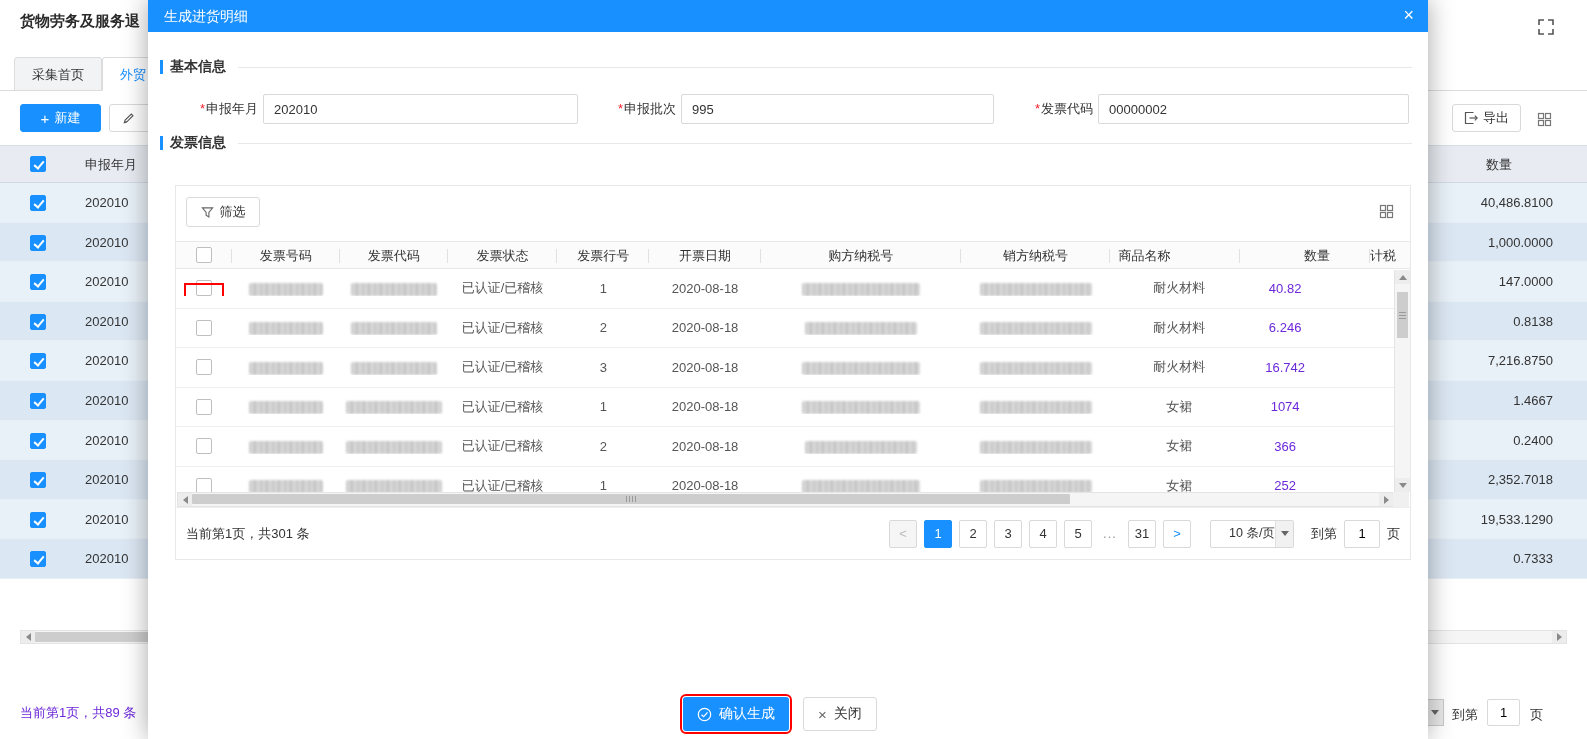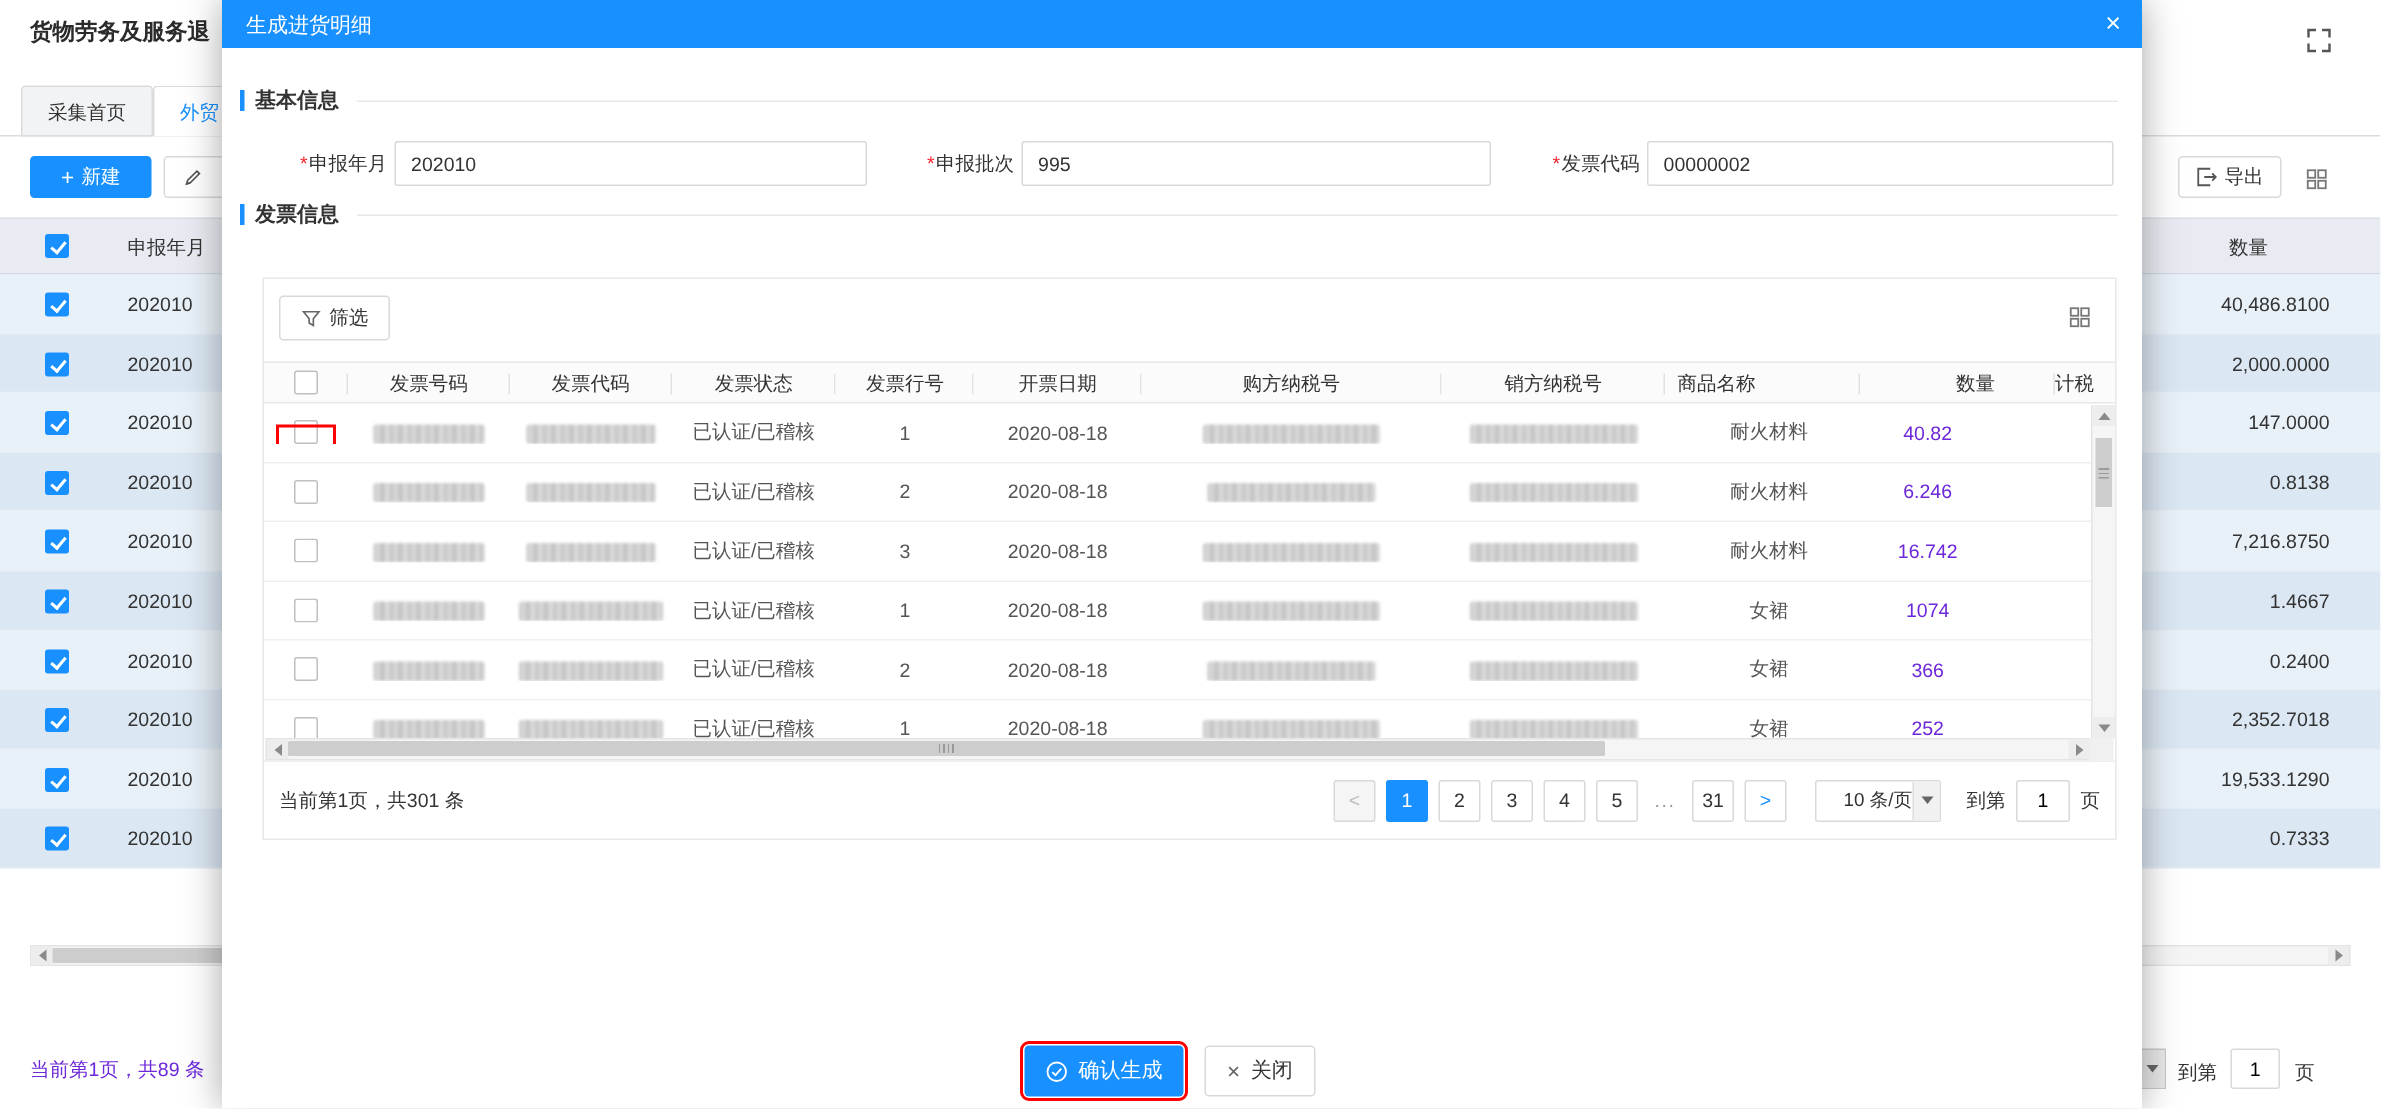--- a/index.html
+++ b/index.html
@@ -206,21 +206,21 @@
       <span class="bg-th-qty">数量</span>
     </div>
     <div class="bg-row">
       <span class="cb checked"></span>
       <span class="bg-month">202010</span>
       <span class="bg-qty">40,486.8100</span>
     </div>
     <div class="bg-row">
       <span class="cb checked"></span>
       <span class="bg-month">202010</span>
-      <span class="bg-qty">2,000.0000</span>
+      <span class="bg-qty">1,000.0000</span>
     </div>
     <div class="bg-row">
       <span class="cb checked"></span>
       <span class="bg-month">202010</span>
       <span class="bg-qty">147.0000</span>
     </div>
     <div class="bg-row">
       <span class="cb checked"></span>
       <span class="bg-month">202010</span>
       <span class="bg-qty">0.8138</span>

